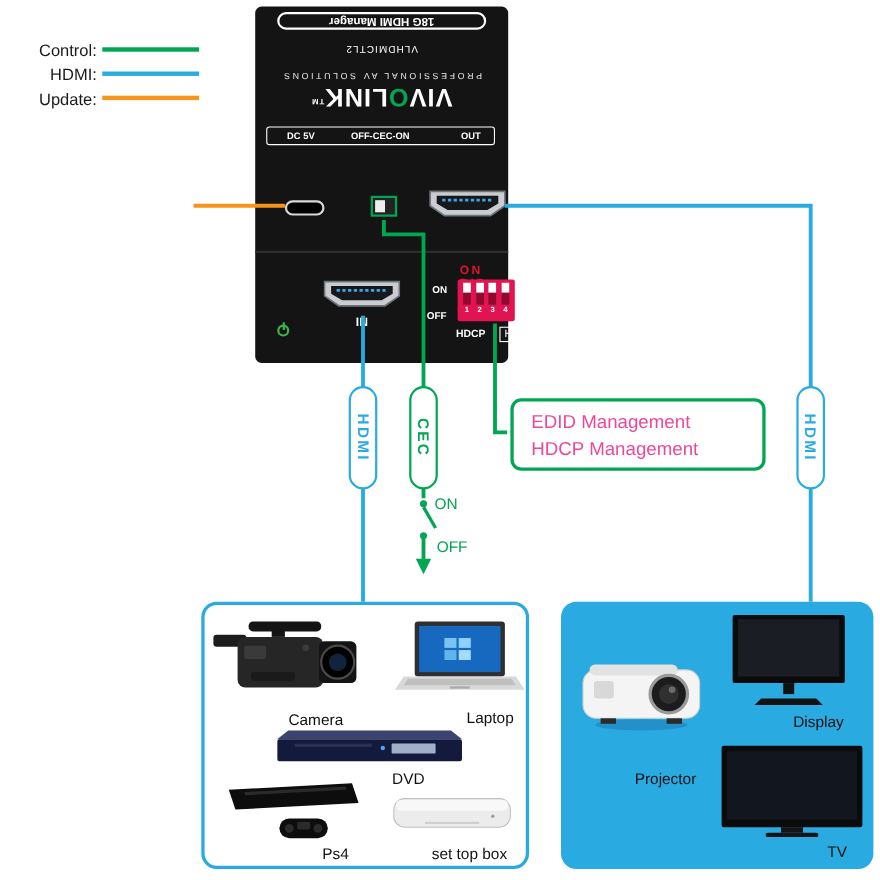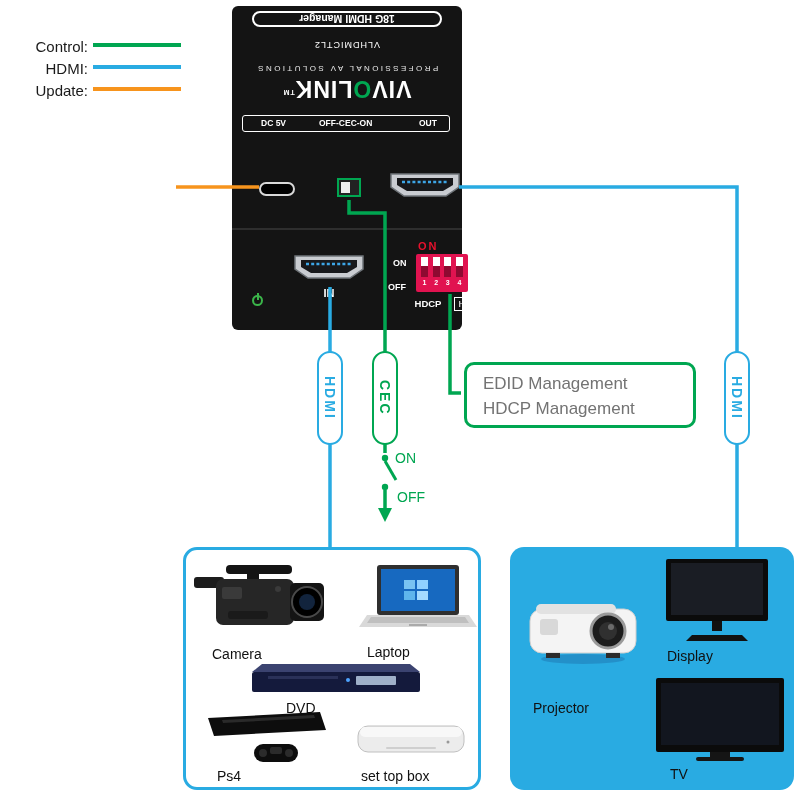--- a/index.html
+++ b/index.html
@@ -7,30 +7,30 @@
   body{font-family:"Liberation Sans","DejaVu Sans",sans-serif;color:#111}
   #stage{position:relative;width:800px;height:800px;background:#fff;overflow:hidden}
   .abs{position:absolute}
   .legend-label{width:88px;text-align:right;font-size:15px;color:#1a1a1a}
   .legend-line{width:88px;height:4px}
   .pill{width:26px;height:94px;background:#fff;border-radius:13px;display:flex;align-items:center;justify-content:center;writing-mode:vertical-rl;font-weight:bold;font-size:14px;letter-spacing:2px;z-index:6}
   .pill-blue{border:2.5px solid #29ABE2;color:#29ABE2}
   .pill-green{border:2.5px solid #00A651;color:#00A651}
   .callout{z-index:6;background:#fff}
   .devtext{color:#fff}
-  .caption{font-size:14px;color:#111;text-align:left;width:100px}
+  .caption{font-size:14px;color:#111;text-align:right;width:100px}
   .power{width:11px;height:11px;border:2px solid #3BB54A;border-radius:50%}
   .power::before{content:"";position:absolute;left:2.5px;top:-4px;width:2px;height:7px;background:#3BB54A}
   .dip-block{background:#E11350;border-radius:2px;display:flex;flex-direction:column;padding:3px 5px 2px 5px}
   .dip-slots{display:flex;justify-content:space-between}
   .dip-slot{width:7px;height:20px;background:#8E0A31;position:relative}
   .dip-slider{position:absolute;left:0;top:0;width:7px;height:9px;background:#fff}
   .dip-nums{display:flex;justify-content:space-between;margin-top:2px}
   .dip-nums span{width:7px;text-align:center;font-size:7px;color:#fff;font-weight:bold}
-  .mgmt-line{font-size:17px;color:#737373;line-height:25px;font-weight:500}
+  .mgmt-line{font-size:17px;color:#ec4899;line-height:25px;font-weight:500}
 </style>
 </head>
 <body>
 
 <div id="stage">
 
   <div class="abs legend-label" style="left:0;top:38px">Control:</div>
   <div class="abs legend-line" style="left:93px;top:43px;background:#00A651"></div>
   <div class="abs legend-label" style="left:0;top:60px">HDMI:</div>
   <div class="abs legend-line" style="left:93px;top:65px;background:#29ABE2"></div>

